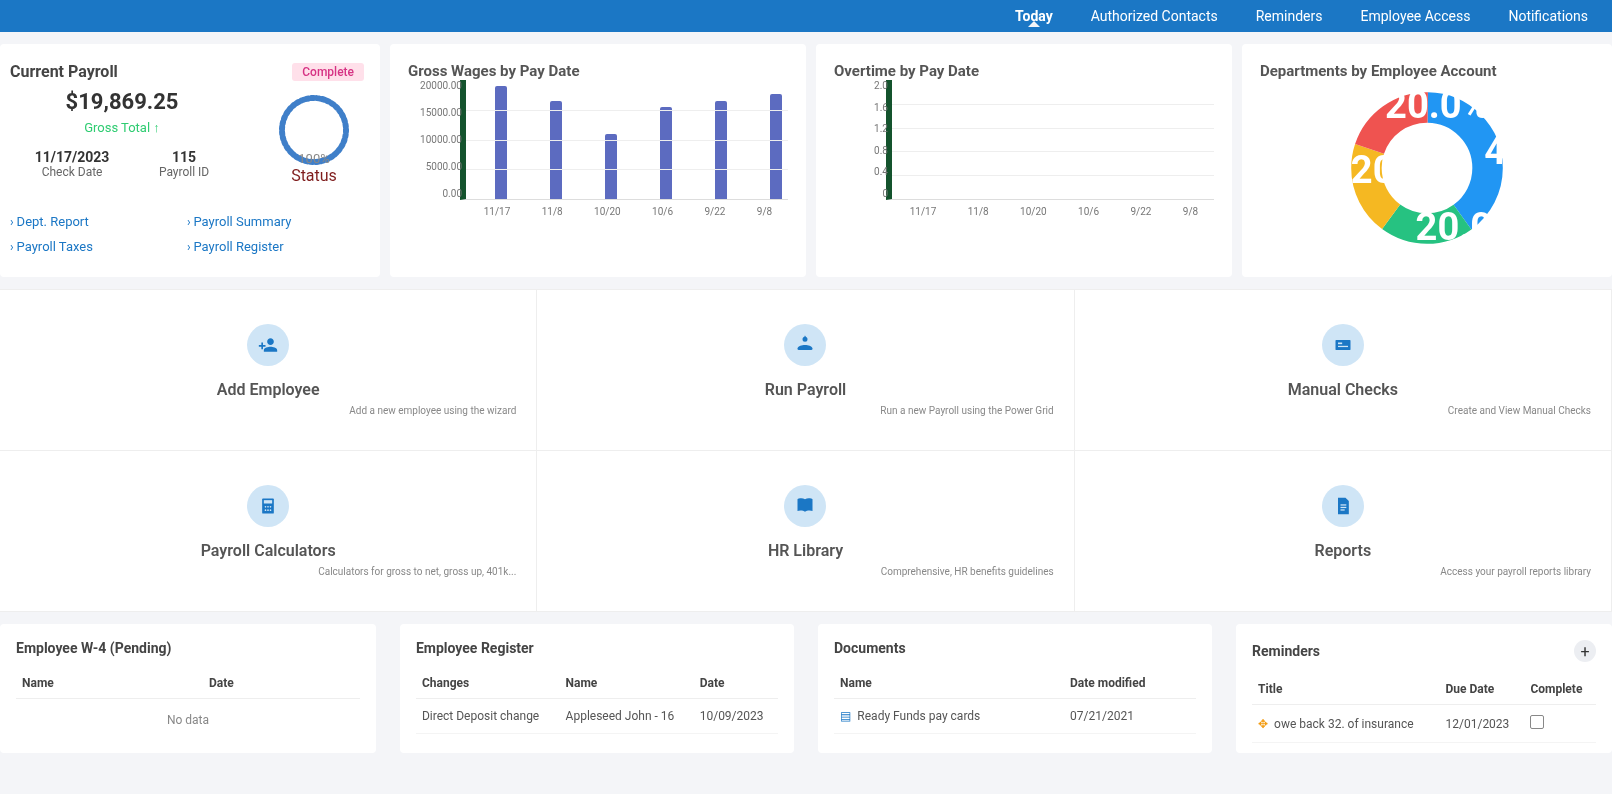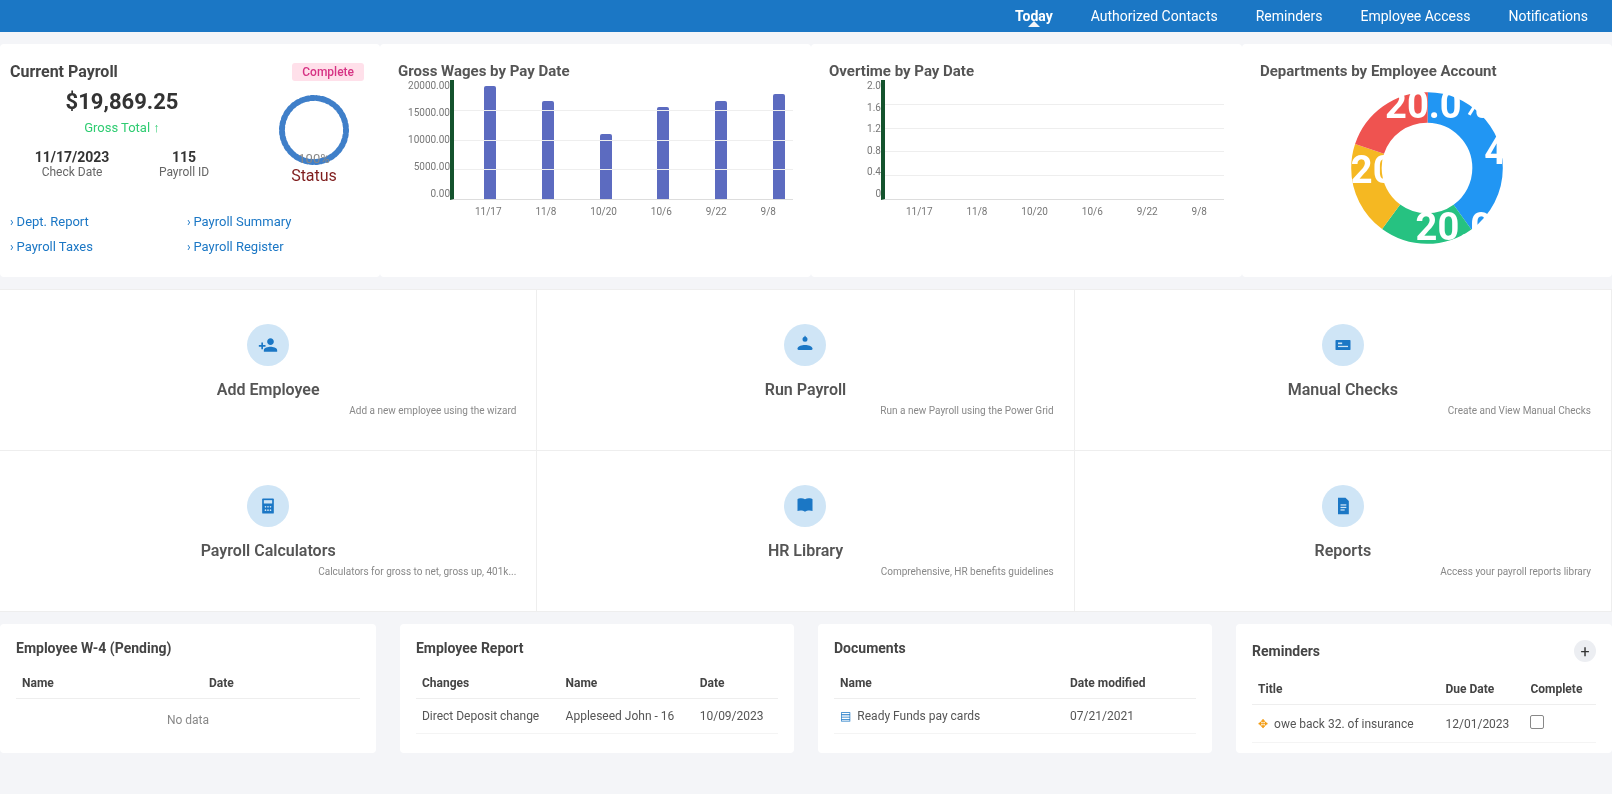--- a/index.html
+++ b/index.html
@@ -1,21 +1,21 @@
 <!DOCTYPE html>
 <html><head>
 <meta charset="utf-8">
 <style>
 * { margin:0; padding:0; box-sizing:border-box; font-family: -apple-system, "Segoe UI", Roboto, Arial, sans-serif; }
 body { background:#f4f5f8; color:#333; }
 .topnav { background:#1b77c5; height:32px; display:flex; justify-content:flex-end; align-items:center; padding:0 24px; gap:38px; }
 .topnav a { color:#fff; font-size:14px; text-decoration:none; position:relative; padding:2px 0; }
 .topnav a.active { font-weight:700; }
 .topnav a.active::after { content:""; position:absolute; bottom:-1px; left:50%; transform:translateX(-50%); border:6px solid transparent; border-bottom-color:#f4f5f8; }
-.row1 { display:flex; padding:12px 0 12px 0; }
+.row1 { display:flex; gap:10px; padding:12px 0 12px 0; }
 .card { background:#fff; border-radius:4px; }
 .cp { width:380px; padding:18px 16px 16px 10px; }
 .cp-head { display:flex; justify-content:space-between; align-items:center; }
 .cp-title { font-size:16px; font-weight:700; color:#444; }
 .badge { background:#ffe0ea; color:#d63384; padding:2px 10px; border-radius:3px; font-size:12px; font-weight:500; }
 .cp-body { display:flex; gap:30px; margin-top:8px; }
 .cp-left { flex:1; }
 .amount { font-size:22px; font-weight:700; color:#333; text-align:center; }
 .gross { color:#2ecc71; font-size:13px; text-align:center; margin-top:6px; }
 .stats { display:flex; justify-content:space-around; margin-top:14px; }
@@ -25,21 +25,21 @@
 .gauge-wrap { text-align:center; width:100px; }
 .gauge-pct { font-size:13px; color:#888; margin-top:-24px; }
 .gauge-lbl { font-size:16px; color:#7f1d1d; }
 .links { display:flex; margin-top:26px; gap:94px; }
 .links ul { list-style:none; }
 .links a { color:#1b77c5; font-size:13px; text-decoration:none; }
 .links li::before { content:"› "; color:#1b77c5; font-size:12px; }
 .links li { margin-bottom:6px; }
 .chart-card { flex:1; padding:18px; }
 .chart-title { font-size:15px; font-weight:700; color:#555; }
-.barchart { display:flex; align-items:flex-end; height:120px; border-left:4px solid #14532d; border-bottom:1px solid #ddd; position:relative; padding-left:22px; gap:30px; justify-content:space-around; }
+.barchart { display:flex; align-items:flex-end; height:120px; border-left:6px solid #14532d; border-bottom:1px solid #ddd; position:relative; padding-left:22px; gap:30px; justify-content:space-around; }
 .barchart .bar { width:12px; background:#5c6bc0; border-radius:2px 2px 0 0; }
 .yaxis { position:absolute; left:-52px; top:0; height:100%; display:flex; flex-direction:column; justify-content:space-between; font-size:10px; color:#777; text-align:right; width:48px; }
 .xaxis { display:flex; justify-content:space-around; margin-top:6px; font-size:10px; color:#777; padding-left:8px; }
 .chart-area { margin-left:52px; }
 .donut-card { width:370px; padding:18px; }
 .donut-wrap { display:flex; justify-content:center; align-items:center; margin-top:8px; }
 svg.donut { width:160px; height:160px; }
 .donut-lbl { font-size:10px; font-weight:700; fill:#fff; }
 
 .tiles { display:grid; grid-template-columns:1fr 1fr 1fr; background:#fff; border-top:1px solid #eee; }
@@ -271,21 +271,21 @@
           <tr>
         <th>Name</th>
         <th>Date</th>
       </tr>
         </thead>
     </table>
     <div class="nodata">No data</div>
   </div>
 
   <div class="panel">
-    <div class="panel-title">Employee Report</div>
+    <div class="panel-title">Employee Register</div>
     <table>
       <thead>
           <tr>
         <th>Changes</th>
         <th>Name</th>
         <th>Date</th>
       </tr>
         </thead>
       <tbody>
         <tr>

